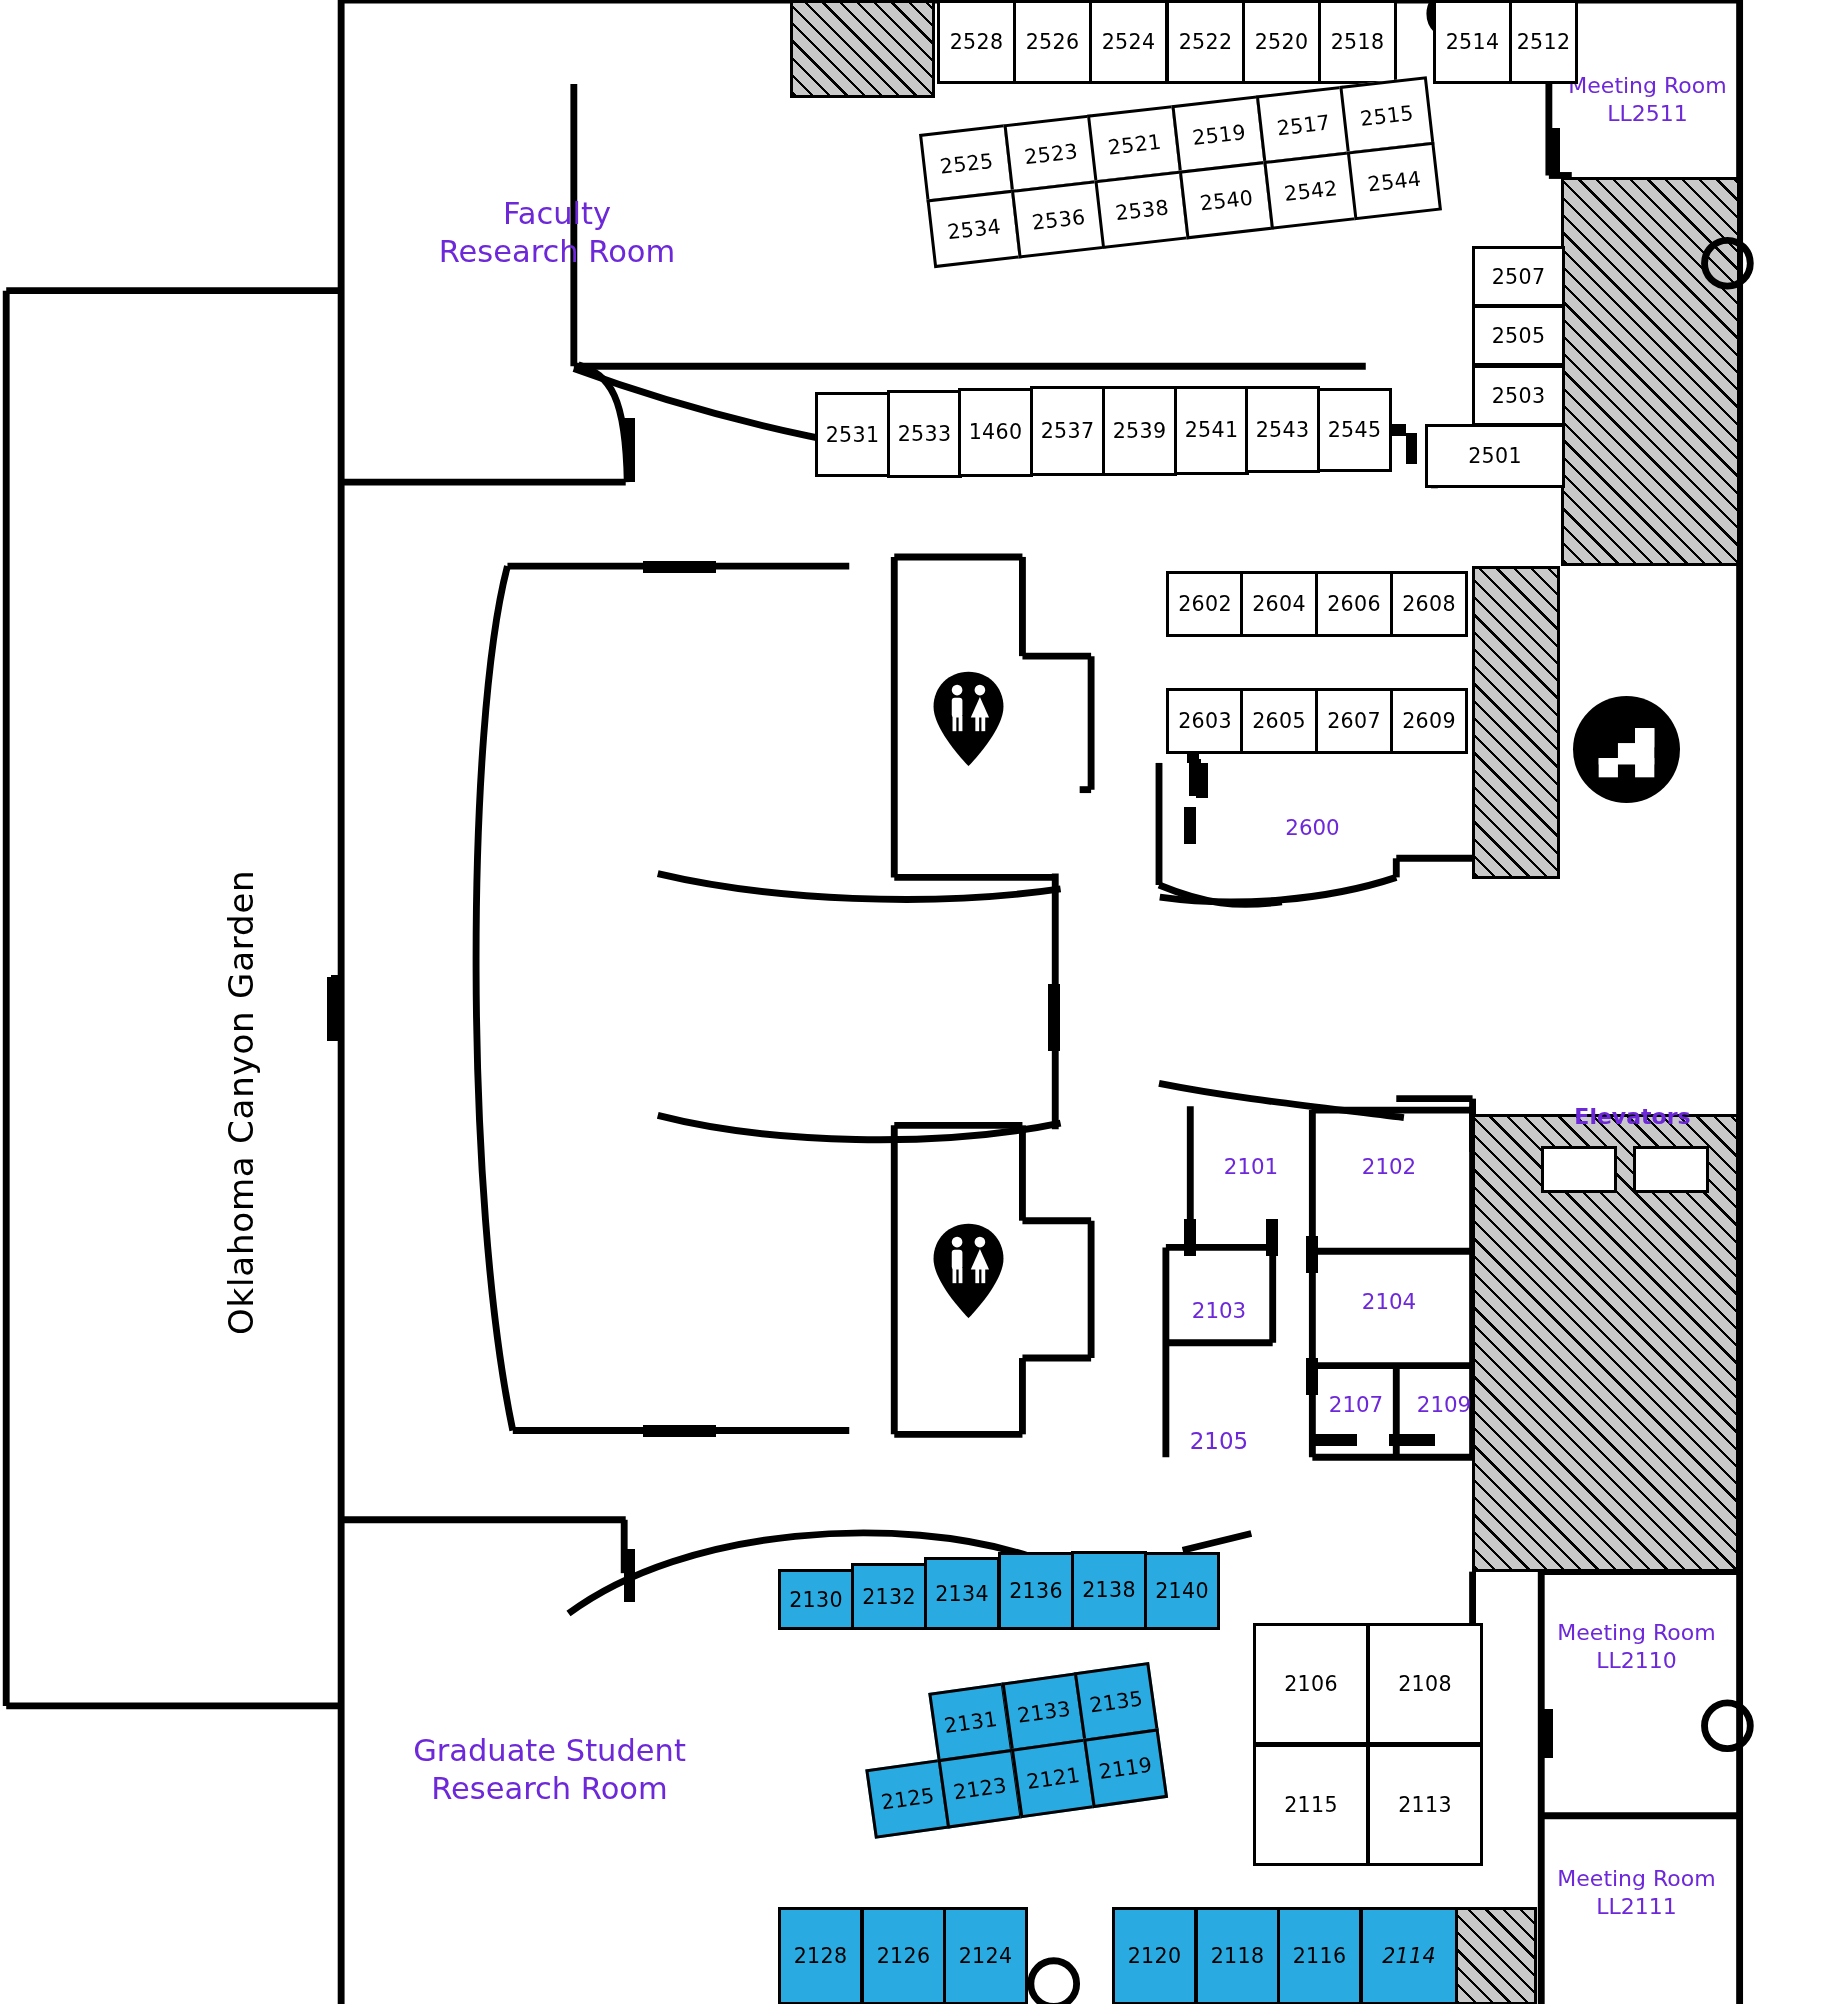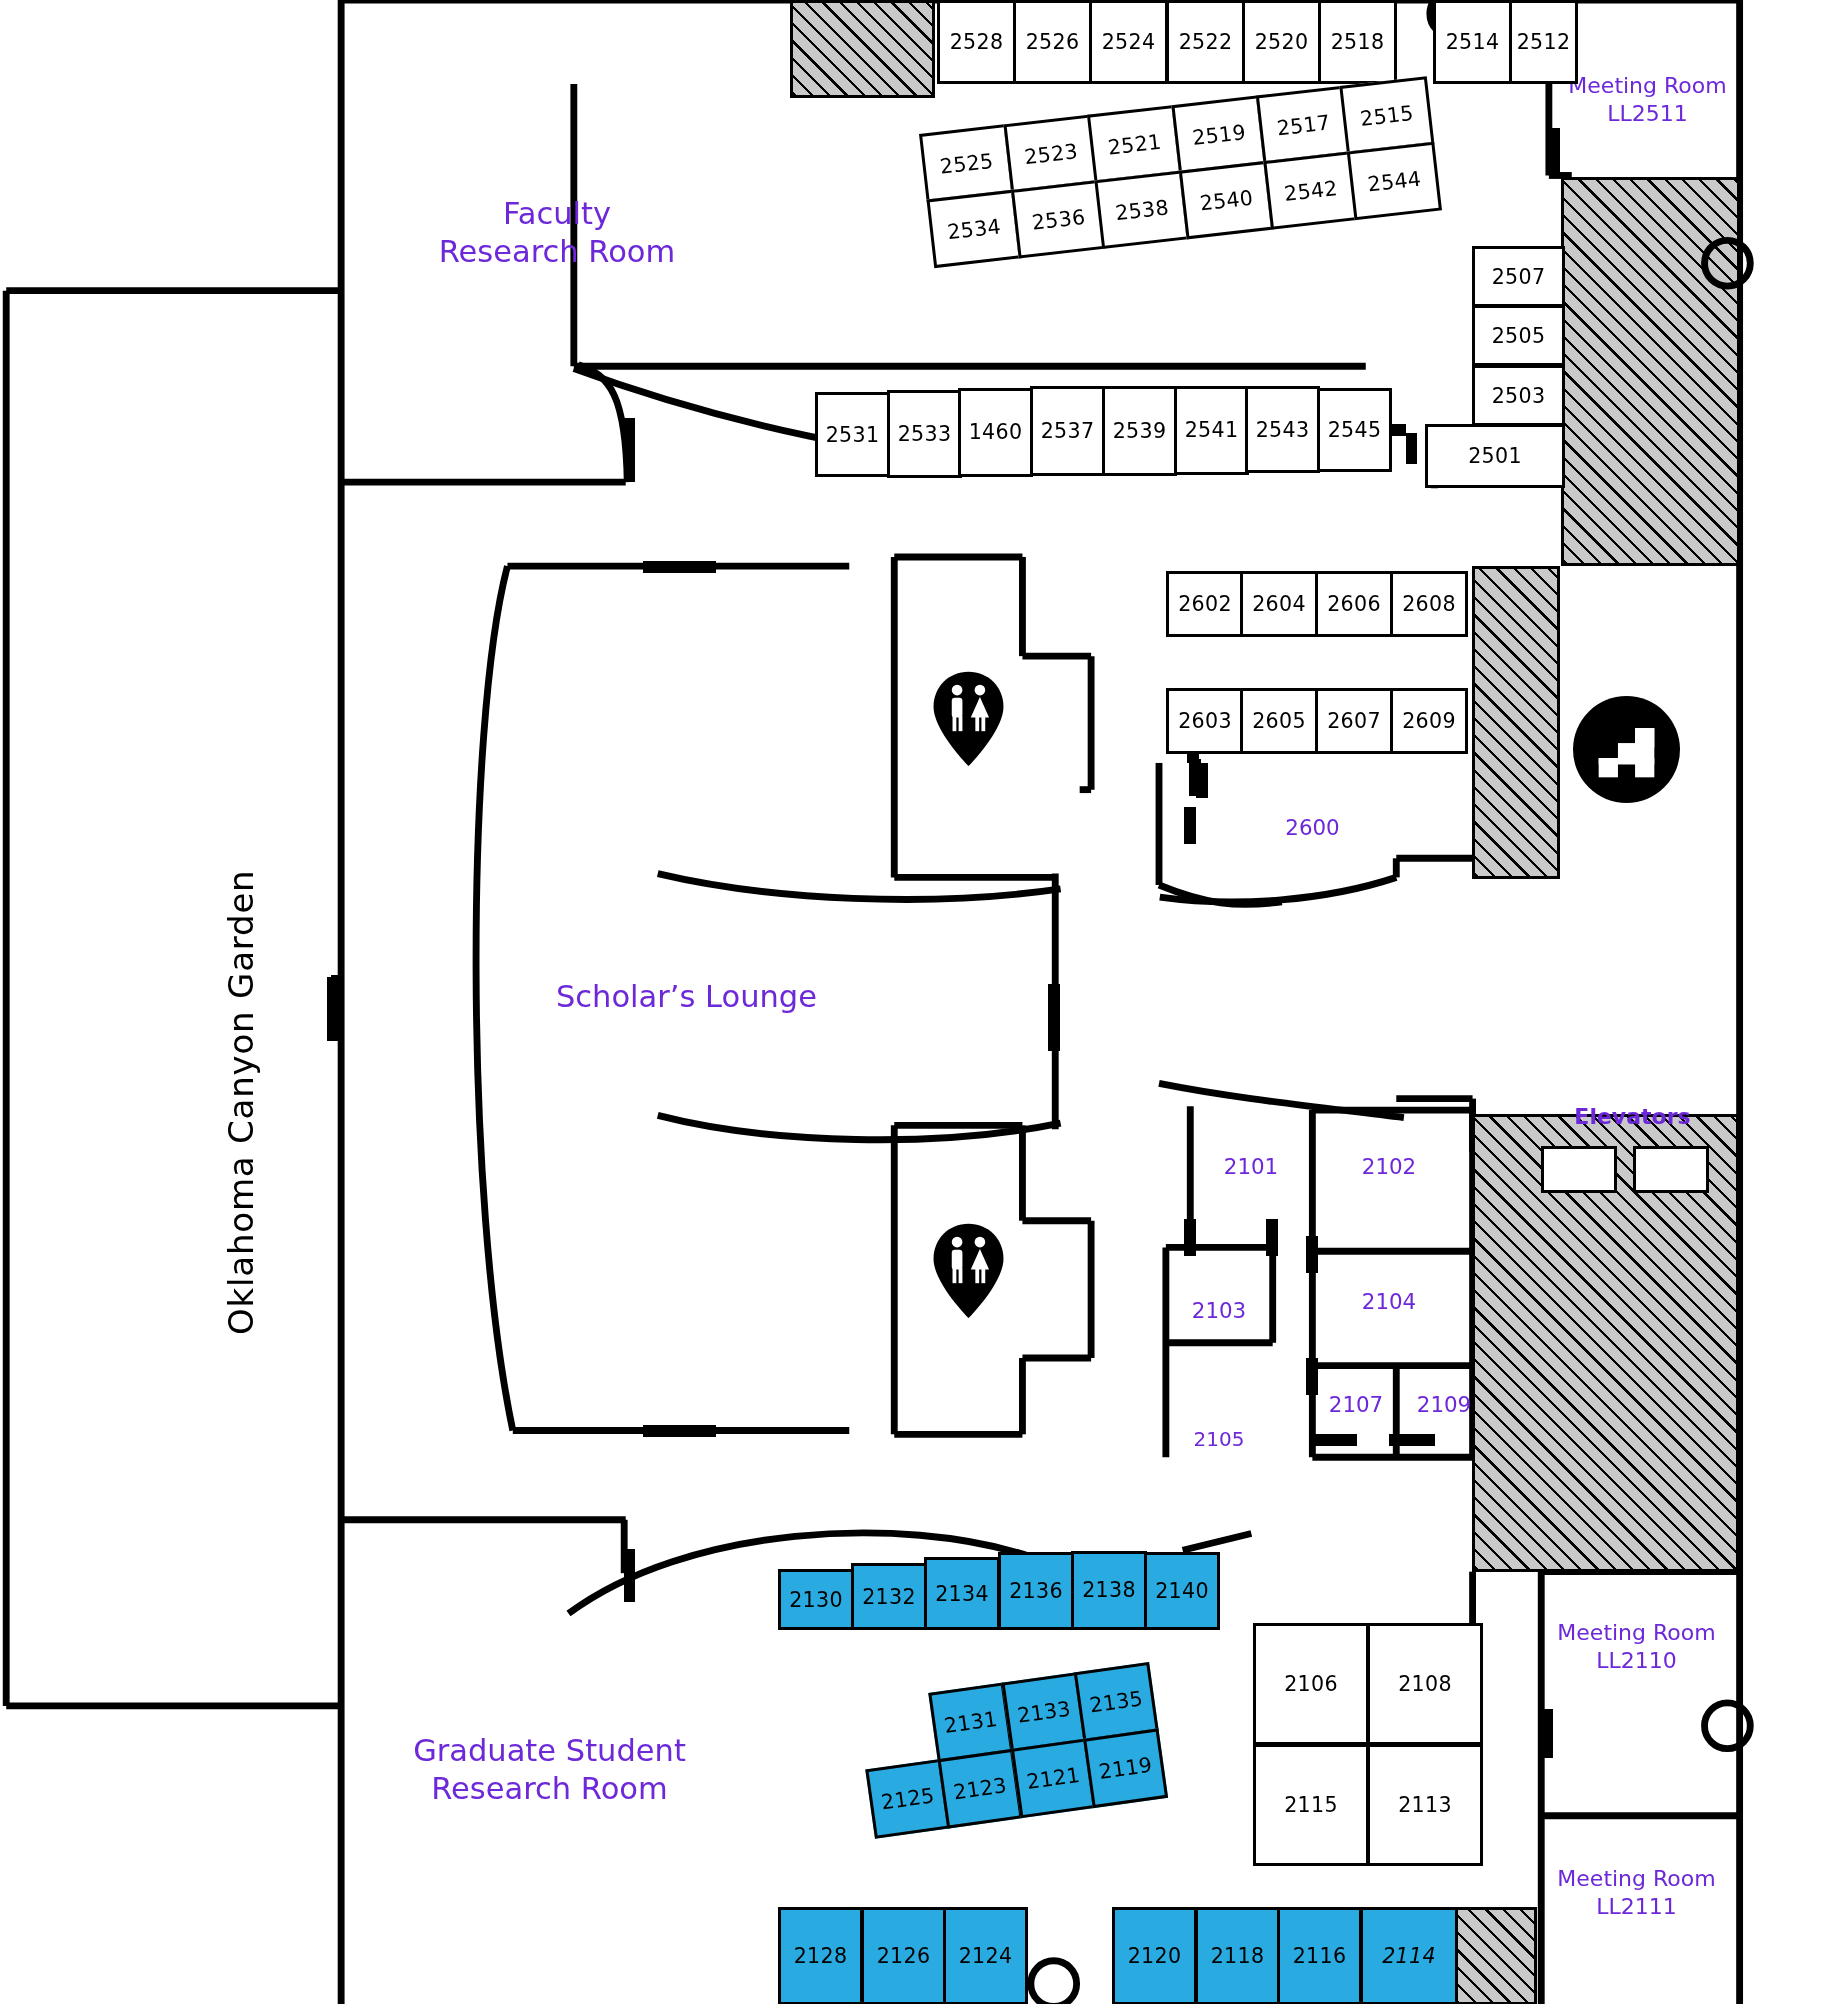--- a/index.html
+++ b/index.html
@@ -199,21 +199,20 @@
   <div class="door" style="left:327px;top:977px;width:13.7px;height:64px;"></div>
   <div class="door" style="left:1196px;top:763px;width:12.2px;height:35px;"></div>
 
   <div class="vtext" style="left:221px;top:1335px;font-size:34px;letter-spacing:0.8px;">Oklahoma Canyon Garden</div>
 
   <div class="lbl" style="left:397px;top:195px;width:320px;font-size:30.5px;">
     <div>Faculty</div>
     <div>Research Room</div>
   </div>
 
-  <div class="lbl" style="left:473px;top:978px;width:427px;font-size:30.5px;">Scholar’s Lounge</div>
 
   <div class="lbl" style="left:359px;top:1732px;width:381px;font-size:30.5px;">
     <div>Graduate Student</div>
     <div>Research Room</div>
   </div>
 
   <div class="lbl" style="left:1556px;top:72px;width:183px;font-size:22px;">
     <div>Meeting Room</div>
     <div>LL2511</div>
   </div>
@@ -362,21 +361,21 @@
   <div class="rm" style="left:1390px;top:688px;width:78px;height:66px;">
       <span>2609</span>
     </div>
 
   <div class="lbl" style="left:1259px;top:815px;width:107px;font-size:21.4px;">2600</div>
 
   <div class="lbl" style="left:1205px;top:1154px;width:92px;font-size:21.4px;">2101</div>
   <div class="lbl" style="left:1343px;top:1154px;width:92px;font-size:21.4px;">2102</div>
   <div class="lbl" style="left:1173px;top:1298px;width:92px;font-size:21.4px;">2103</div>
   <div class="lbl" style="left:1343px;top:1289px;width:92px;font-size:21.4px;">2104</div>
-  <div class="lbl" style="left:1173px;top:1427px;width:92px;font-size:20px;">2105</div>
+  <div class="lbl" style="left:1173px;top:1427px;width:92px;font-size:23px;">2105</div>
   <div class="lbl" style="left:1314px;top:1392px;width:84px;font-size:21.4px;">2107</div>
   <div class="lbl" style="left:1402px;top:1392px;width:84px;font-size:21.4px;">2109</div>
 
   <div class="rm" style="left:1253px;top:1623px;width:116px;height:122px;">
       <span>2106</span>
     </div>
   <div class="rm" style="left:1367px;top:1623px;width:116px;height:122px;">
       <span>2108</span>
     </div>
   <div class="rm" style="left:1253px;top:1744px;width:116px;height:122px;">

